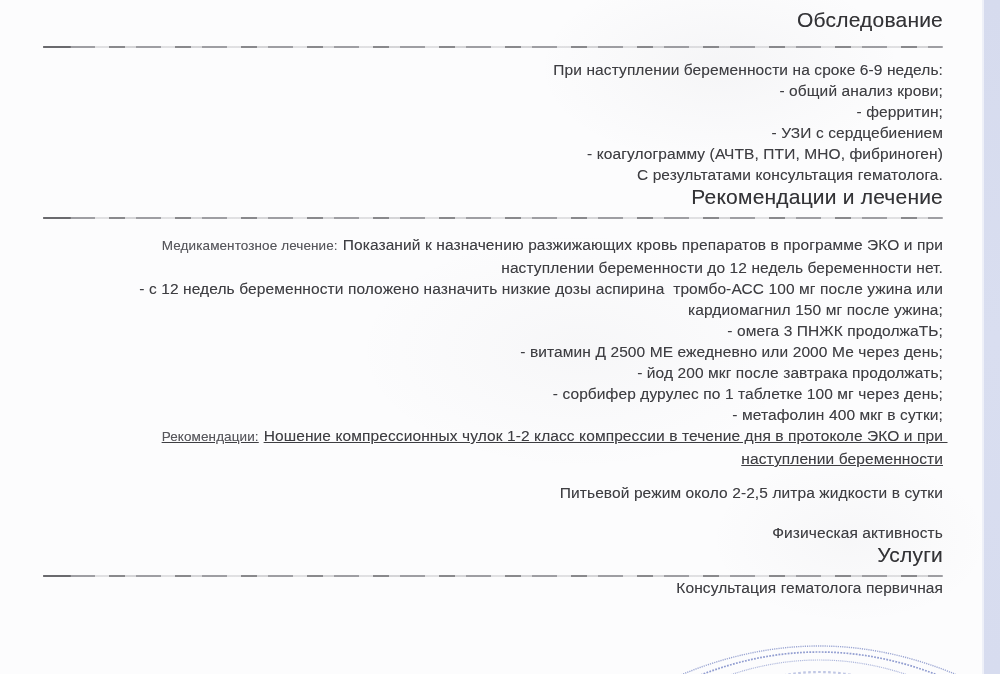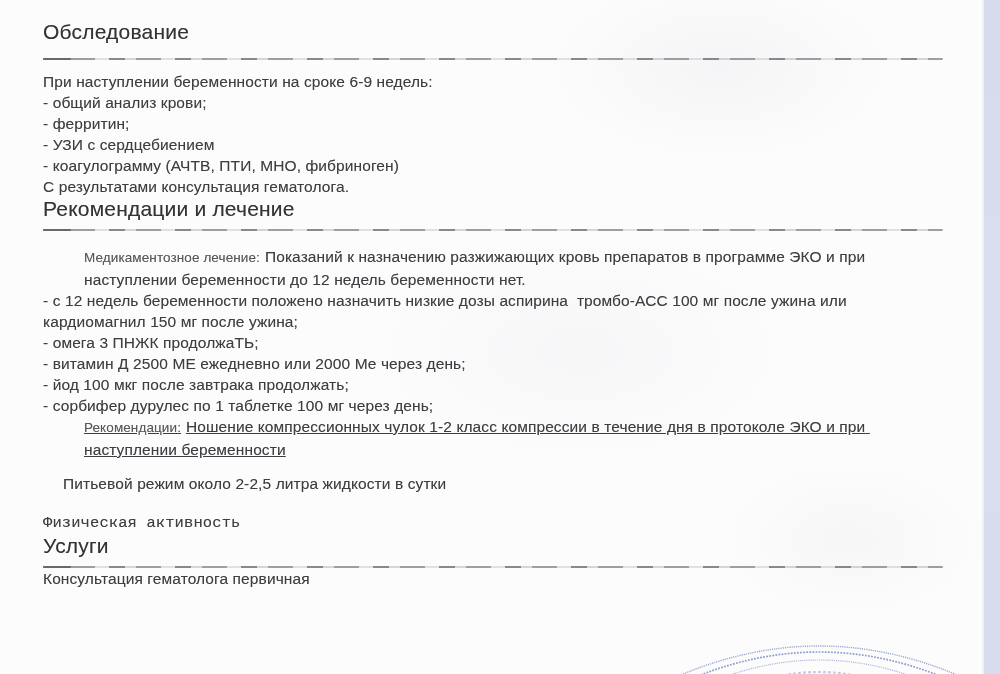--- a/index.html
+++ b/index.html
@@ -1,25 +1,26 @@
 <!DOCTYPE html>
 <html><head>
 <meta charset="utf-8">
 <style>
   html,body{margin:0;padding:0;background:#ffffff;}
   body{width:1000px;height:674px;overflow:hidden;
        font-family:"Liberation Sans","DejaVu Sans",sans-serif;}
   .page{
     position:relative;width:1000px;height:674px;box-sizing:border-box;
-    padding:20px 57px 0 43px;
+    padding:8px 57px 0 43px;
     background-color:#fcfcfd;
     background-image:
       radial-gradient(260px 140px at 72% 10%, rgba(120,120,132,0.05), transparent 70%),
       radial-gradient(320px 170px at 58% 52%, rgba(120,120,132,0.04), transparent 70%),
       radial-gradient(200px 120px at 85% 80%, rgba(120,120,132,0.04), transparent 70%);
+    text-align: right;
   }
   h2.h{
     margin:0;font-size:21px;line-height:23px;font-weight:400;
     color:#333336;letter-spacing:.2px;
     text-shadow:0 0 .6px rgba(70,70,78,.45);
   }
   .rule{
     position:relative;height:2px;border-radius:1px;
     background:repeating-linear-gradient(90deg,
       rgba(108,108,112,.8) 0 16px, rgba(150,150,155,.38) 16px 27px,
@@ -36,21 +37,21 @@
   }
   .para{line-height:21.5px;margin-left:41px;}
   .para.rec{line-height:22px;text-decoration:underline;}
   .label{font-size:13.5px;color:#57575c;margin-right:5px;}
   .rule-1{margin-top:15px;}
   .lines-1{margin-top:11px;}
   .h-2{margin-top:3px;}
   .rule-2{margin-top:9px;}
   .para-med{margin-top:15px;}
   .line-hydration{margin-top:12px;margin-left:20px;}
-  .line-activity{margin-top:19px;font-family:Liberation Mono, monospace;}
+  .line-activity{margin-top:19px;}
   .h-3{margin-top:7px;}
   .rule-3{margin-top:9px;}
   .line-service{}
   .edge-strip{
     position:absolute;top:0;right:0;width:16px;height:674px;
     background:linear-gradient(180deg,#d6dbee 0%,#d9def0 50%,#d7dcef 100%);
     border-left:2px solid #eef0f8;
   }
   .stamp{position:absolute;left:663px;top:638px;}
 </style>
@@ -75,22 +76,23 @@
   <section>
     <h2 class="h h-2">Рекомендации и лечение</h2>
     <div class="rule rule-2"></div>
 
     <p class="para para-med"><span class="label">Медикаментозное лечение:</span><span>Показаний к назначению разжижающих кровь препаратов в программе ЭКО и при наступлении беременности до 12 недель беременности нет.</span></p>
 
     <div>
       <div class="line">- с 12 недель беременности положено назначить низкие дозы аспирина  тромбо-АСС 100 мг после ужина или кардиомагнил 150 мг после ужина;</div>
       <div class="line">- омега 3 ПНЖК продолжаТЬ;</div>
       <div class="line">- витамин Д 2500 МЕ ежедневно или 2000 Ме через день;</div>
-      <div class="line">- йод 100 мкг после завтрака продолжать;</div>
+      <div class="line">- йод 200 мкг после завтрака продолжать;</div>
       <div class="line">- сорбифер дурулес по 1 таблетке 100 мг через день;</div>
+      <div class="line">- метафолин 400 мкг в сутки;</div>
     </div>
 
     <p class="para rec"><span class="label">Рекомендации:</span><span>Ношение компрессионных чулок 1-2 класс компрессии в течение дня в протоколе ЭКО и при наступлении беременности</span></p>
 
     <div class="line line-hydration">Питьевой режим около 2-2,5 литра жидкости в сутки</div>
     <div class="line line-activity">Физическая активность</div>
   </section>
 
   <section>
     <h2 class="h h-3">Услуги</h2>

